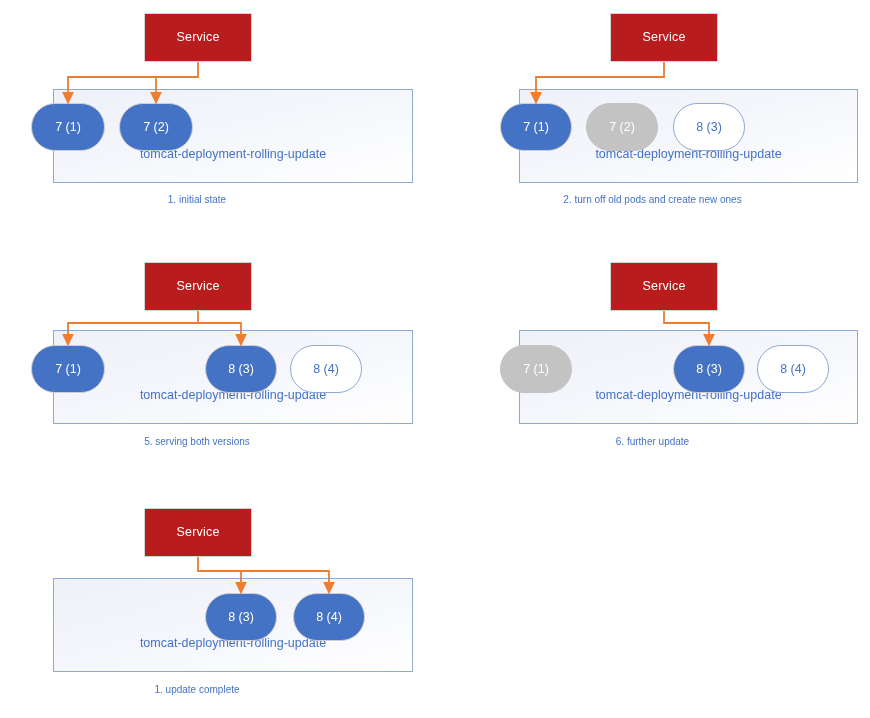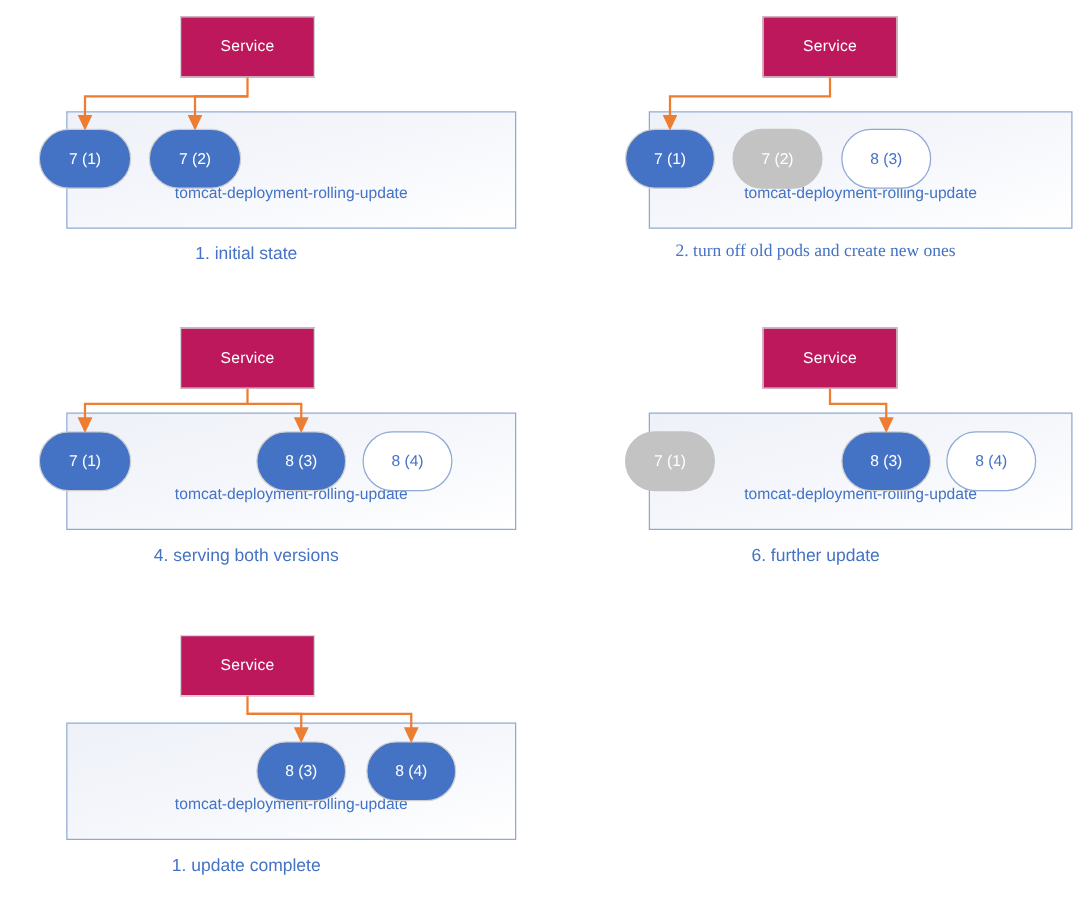--- a/index.html
+++ b/index.html
@@ -21,21 +21,21 @@
     width: 870px;
     height: 718px;
   }
   .panel {
     position: absolute;
   }
 
   
   .service-box {
     position: absolute;
-    background: #be185d;
+    background: #b91c1c;
     border: 1px solid #d4d4d4;
     box-sizing: border-box;
     display: flex;
     align-items: center;
     justify-content: center;
   }
   .service-label {
     color: #ffffff;
     font-size: 12.5px;
     letter-spacing: .2px;
@@ -95,21 +95,21 @@
     width: 870px;
     height: 718px;
     pointer-events: none;
   }
 
   
   .caption {
     position: absolute;
     text-align: center;
     color: #4472c4;
-    font-size: 14px;
+    font-size: 10px;
     line-height: 1;
     white-space: nowrap;
   }
 </style>
 </head>
 <body>
 
 <div id="diagram">
 
   <div class="panel">
@@ -143,21 +143,21 @@
     <div class="pod active" style="left:500px; top:103px; width:72px; height:48px;">
       <span>7 (1)</span>
     </div>
     <div class="pod terminating" style="left:586px; top:103px; width:72px; height:48px;">
       <span>7 (2)</span>
     </div>
     <div class="pod pending" style="left:673px; top:103px; width:72px; height:48px;">
       <span>8 (3)</span>
     </div>
 
-    <div class="caption" style="left:483px; top:195px; width:339px;font-family:Liberation Serif, serif;">2. turn off old pods and create new ones</div>
+    <div class="caption" style="left:483px; top:195px; width:339px;">2. turn off old pods and create new ones</div>
   </div>
 
   <div class="panel">
     <div class="service-box" style="left:144px; top:262px; width:108px; height:49px;">
       <span class="service-label">Service</span>
     </div>
 
     <div class="deployment" style="left:17px; top:330px; width:360px; height:94px;">
       <div class="deployment-label" style="top:58px;">tomcat-deployment-rolling-update</div>
     </div>
@@ -165,21 +165,21 @@
     <div class="pod active" style="left:31px; top:345px; width:74px; height:48px;">
       <span>7 (1)</span>
     </div>
     <div class="pod active" style="left:205px; top:345px; width:72px; height:48px;">
       <span>8 (3)</span>
     </div>
     <div class="pod pending" style="left:290px; top:345px; width:72px; height:48px;">
       <span>8 (4)</span>
     </div>
 
-    <div class="caption" style="left:17px; top:437px; width:360px;">4. serving both versions</div>
+    <div class="caption" style="left:17px; top:437px; width:360px;">5. serving both versions</div>
   </div>
 
   <div class="panel">
     <div class="service-box" style="left:610px; top:262px; width:108px; height:49px;">
       <span class="service-label">Service</span>
     </div>
 
     <div class="deployment" style="left:483px; top:330px; width:339px; height:94px;">
       <div class="deployment-label" style="top:58px;">tomcat-deployment-rolling-update</div>
     </div>

